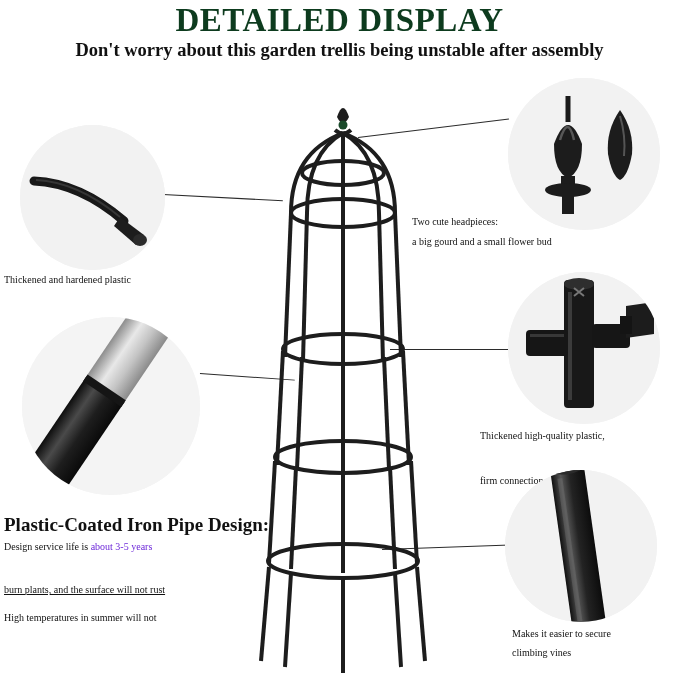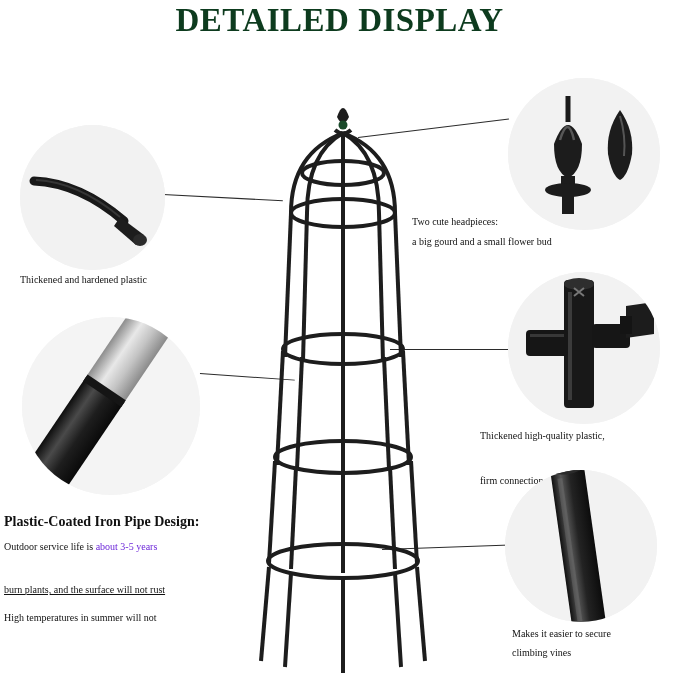--- a/index.html
+++ b/index.html
@@ -61,21 +61,21 @@
   
   .caption {
     position: absolute;
     font-family: "Liberation Serif", serif;
     font-size: 10px;
     line-height: 1.25;
     color: #111111;
   }
   .caption.bold {
     font-weight: bold;
-    font-size: 14px;
+    font-size: 19px;
   }
   .red {
     color: #6d28d9;
   }
 
   
   .leader {
     position: absolute;
     background: #2b2b2b;
     height: 1px;
@@ -83,20 +83,21 @@
   }
 
   svg { display: block; }
 </style>
 </head>
 <body>
 
 <div id="page">
 
   <div class="title">DETAILED DISPLAY</div>
+  <div class="subtitle">Don't worry about this garden trellis being unstable after assembly</div>
 
   <div class="leader" style="left:163px; top:194px; width:120px; transform: rotate(3deg);"></div>
 
   <div class="leader" style="left:358px; top:137px; width:152px; transform: rotate(-7deg);"></div>
 
   <div class="leader" style="left:200px; top:373px; width:95px; transform: rotate(4deg);"></div>
 
   <div class="leader" style="left:390px; top:349px; width:122px; transform: rotate(0deg);"></div>
 
   <div class="leader" style="left:382px; top:549px; width:130px; transform: rotate(-2deg);"></div>
@@ -157,21 +158,21 @@
     <div class="circle-inner">
       <svg width="145" height="145" viewBox="0 0 145 145">
         <rect width="145" height="145" fill="#f2f2f2"></rect>
         <path d="M14 56 Q60 58 104 96" stroke="#191919" stroke-width="9" fill="none" stroke-linecap="round"></path>
         <path d="M100 92 L124 110 L116 120 L94 101 Z" fill="#1d1d1d"></path>
         <ellipse cx="120" cy="115" rx="7" ry="6" fill="#2b2b2b"></ellipse>
         <path d="M16 55 Q58 57 100 92" stroke="#4a4a4a" stroke-width="2" fill="none" opacity="0.6"></path>
       </svg>
     </div>
   </div>
-  <div class="caption" style="left:20px; top:274px; width:240px;">Thickened and hardened plastic</div>
+  <div class="caption" style="left:4px; top:274px; width:240px;">Thickened and hardened plastic</div>
 
   <div class="circle" style="left:508px; top:78px; width:152px; height:152px;">
     <div class="circle-inner">
       <svg width="152" height="152" viewBox="0 0 152 152">
         <rect width="152" height="152" fill="#f2f2f2"></rect>
 
         <path d="M60 18 L60 44" stroke="#1a1a1a" stroke-width="5"></path>
         <path d="M46 66 Q60 28 74 66 Q74 94 60 100 Q46 94 46 66 Z" fill="#1c1c1c"></path>
         <rect x="53" y="98" width="14" height="10" fill="#1c1c1c"></rect>
         <ellipse cx="60" cy="112" rx="23" ry="7" fill="#1c1c1c"></ellipse>
@@ -209,21 +210,21 @@
           <ellipse cx="75" cy="-8" rx="23" ry="8" fill="#d7d7d7"></ellipse>
           <ellipse cx="75" cy="-8" rx="15" ry="5" fill="#9b9b9b"></ellipse>
           <rect x="52" y="78" width="46" height="118" fill="url(#blackpipe)"></rect>
           <rect x="52" y="76" width="46" height="8" fill="#151515"></rect>
         </g>
       </svg>
     </div>
   </div>
   <div class="caption bold" style="left:4px; top:513px; width:270px;">Plastic-Coated Iron Pipe Design:</div>
   <div class="caption" style="left:4px; top:541px; width:290px;">
-    <span>Outdoor service life is </span><span class="red">about 3-5 years</span>
+    <span>Design service life is </span><span class="red">about 3-5 years</span>
   </div>
   <div class="caption" style="left:4px; top:564px; width:290px;margin-top:48px;">High temperatures in summer will not</div>
   <div class="caption" style="left:4px; top:584px; width:300px;text-decoration:underline;">burn plants, and the surface will not rust</div>
 
   <div class="circle" style="left:508px; top:272px; width:152px; height:152px;">
     <div class="circle-inner">
       <svg width="152" height="152" viewBox="0 0 152 152">
         <rect width="152" height="152" fill="#f2f2f2"></rect>
 
         <rect x="56" y="8" width="30" height="128" rx="4" fill="#181818"></rect>

